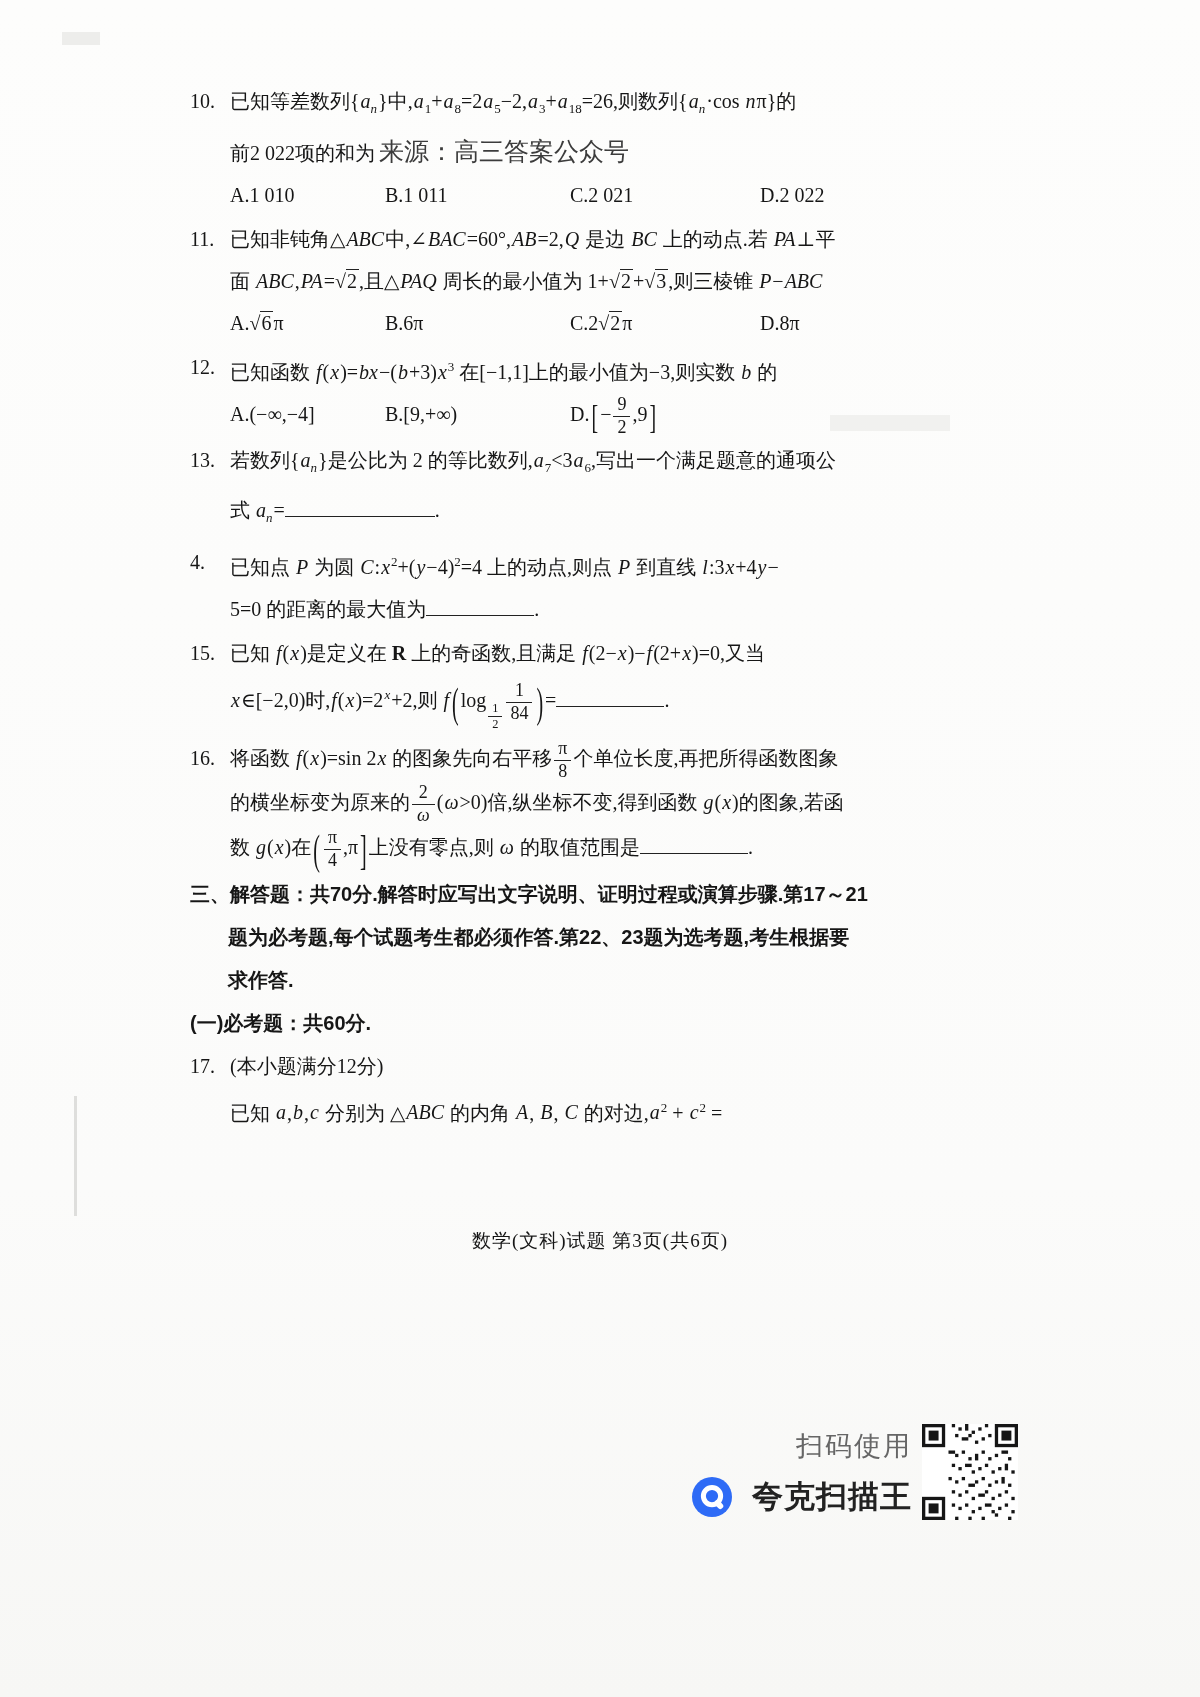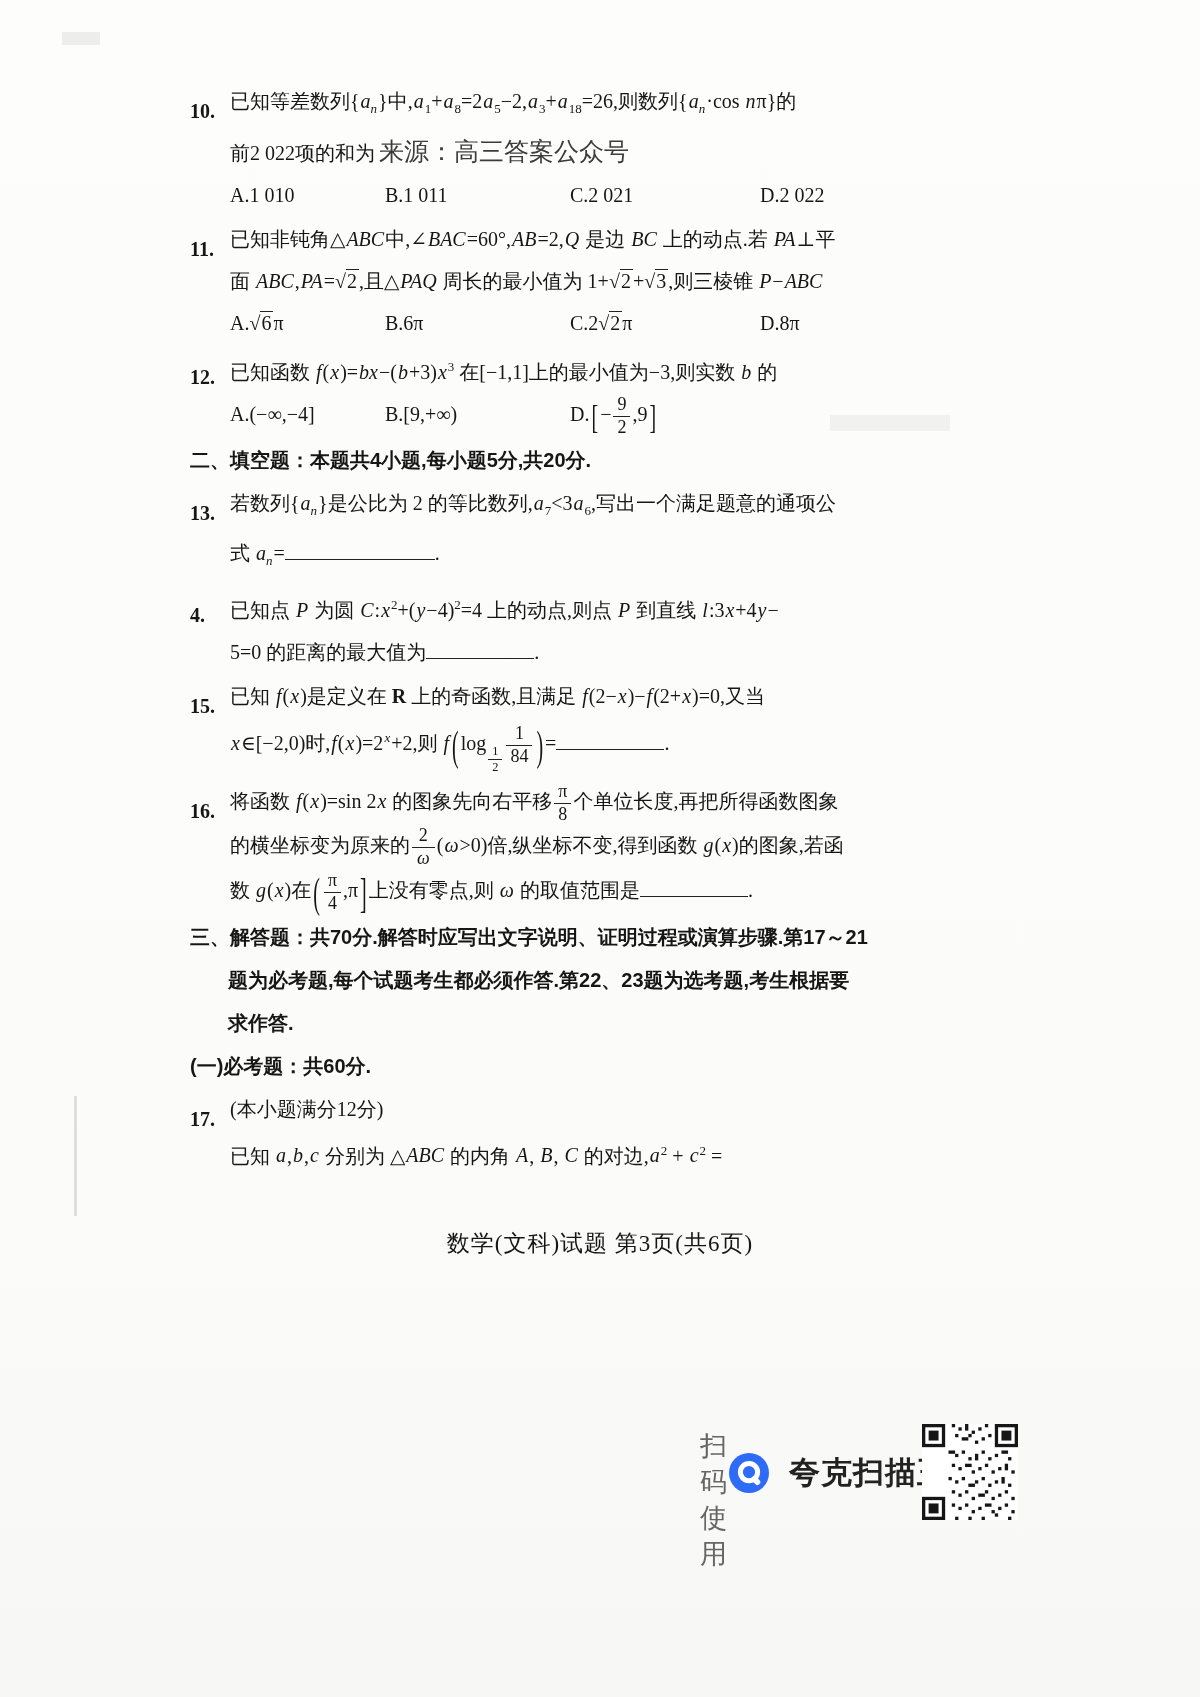--- a/index.html
+++ b/index.html
@@ -5,21 +5,21 @@
   * { margin:0; padding:0; box-sizing:border-box; }
   html,body { width:1200px; background:#f4f4f2; }
   body { font-family:"Liberation Serif","DejaVu Serif",serif; color:#161616; }
   .page {
     position:relative; width:1200px; height:1697px; overflow:hidden;
     background:linear-gradient(180deg,#fdfdfc 0%, #fbfbfa 70%, #f7f7f5 100%);
   }
   .content { position:absolute; left:190px; top:80px; width:770px; font-size:20px; }
   .line { line-height:42px; white-space:nowrap; }
   .q { position:relative; padding-left:40px; margin-bottom:2px; }
-  .qnum { position:absolute; left:0; top:10px; line-height:42px;font-weight:bold; }
+  .qnum { position:absolute; left:0; top:0; line-height:42px; }
   .opts { display:flex; line-height:42px; }
   .opt { white-space:nowrap; }
   .opt.o1 { width:155px; } .opt.o2 { width:185px; } .opt.o3 { width:190px; } .opt.o4 { flex:1; }
   .sec { font-family:"Liberation Sans","DejaVu Sans",sans-serif; font-weight:700; }
   .sec .line { line-height:43px; }
   .indent { margin-left:38px; }
   sup { font-size:0.65em; }
   sub { font-size:0.65em; }
   i { font-style:italic; padding:0 1px; }
   .sqrt { white-space:nowrap; }
@@ -27,28 +27,28 @@
   .frac { display:inline-block; text-align:center; vertical-align:middle; line-height:1.1; font-size:0.9em; margin:0 2px; }
   .frac .num { display:block; padding:0 4px 1px; border-bottom:1.5px solid #222; }
   .frac .den { display:block; padding:1px 4px 0; }
   .frac.tiny { font-size:0.62em; line-height:1.05; }
   .logbase { display:inline-block; vertical-align:-0.7em; }
   .bb { display:inline-block; vertical-align:middle; transform:scaleY(1.7); margin:0 2px; font-weight:400; }
   .bb2 { transform:scaleY(2.15); }
   .blank { display:inline-block; border-bottom:1.5px solid #222; height:1.05em; vertical-align:baseline; }
   .w150 { width:150px; } .w110 { width:108px; }
   .src { font-family:"Liberation Sans","DejaVu Sans",sans-serif; color:#3c3c3c; font-size:25px; margin-left:4px; }
-  .footer { position:absolute; left:90px; top:1228px; width:1020px; text-align:center; font-size:23px; letter-spacing:1px; }
+  .footer { position:absolute; left:90px; top:1228px; width:1020px; text-align:center; font-size:19px; letter-spacing:1px; }
   
   .artifact-corner { position:absolute; left:62px; top:32px; width:38px; height:13px; background:#ededeb; }
   .artifact-line { position:absolute; left:74px; top:1096px; width:3px; height:120px; background:#dededc; }
   .artifact-smudge { position:absolute; left:830px; top:415px; width:120px; height:16px; background:#f1f1ef; }
   
   .quark { position:absolute; left:700px; top:1424px; width:330px; height:100px; display:flex; align-items:stretch; }
-  .quark-left { width:222px; display:flex; justify-content:space-between; padding:4px 10px 6px 0; }
+  .quark-left { width:222px; display:flex; flex-direction:column; justify-content:space-between; padding:4px 10px 6px 0; }
   .scan-hint { font-family:"Liberation Sans","DejaVu Sans",sans-serif; color:#666; font-size:27px; text-align:right; letter-spacing:2px; }
   .brand-row { display:flex; align-items:center; justify-content:flex-end; gap:20px; }
   .quark-logo { width:40px; height:40px; flex:0 0 auto; }
   .brand-text { font-family:"Liberation Sans","DejaVu Sans",sans-serif; font-weight:700; color:#222; font-size:31px; letter-spacing:1px; white-space:nowrap; }
   .qr { width:96px; height:96px; background:#fff; }
 </style>
 </head>
 <body>
 
 <div class="page">
@@ -85,23 +85,20 @@
     <div class="q">
       <span class="qnum">12.</span>
       <div class="line">已知函数 <i>f</i>(<i>x</i>)=<i>bx</i>−(<i>b</i>+3)<i>x</i><sup>3</sup> 在[−1,1]上的最小值为−3,则实数 <i>b</i> 的</div>
       <div class="opts">
         <span class="opt o1">A.(−∞,−4]</span>
         <span class="opt o2">B.[9,+∞)</span>
         <span class="opt o4">D.<span class="bb">[</span>−<span class="frac"><span class="num">9</span><span class="den">2</span></span>,9<span class="bb">]</span></span>
       </div>
     </div>
 
-    <div class="sec">
-      <div class="line">二、填空题：本题共4小题,每小题5分,共20分.</div>
-    </div>
 
     <div class="q">
       <span class="qnum">13.</span>
       <div class="line">若数列{<i>a<sub>n</sub></i>}是公比为 2 的等比数列,<i>a</i><sub>7</sub>&lt;3<i>a</i><sub>6</sub>,写出一个满足题意的通项公</div>
       <div class="line">式 <i>a<sub>n</sub></i>=<span class="blank w150"></span>.</div>
     </div>
 
     <div class="q">
       <span class="qnum">4.</span>
       <div class="line">已知点 <i>P</i> 为圆 <i>C</i>:<i>x</i><sup>2</sup>+(<i>y</i>−4)<sup>2</sup>=4 上的动点,则点 <i>P</i> 到直线 <i>l</i>:3<i>x</i>+4<i>y</i>−</div>

